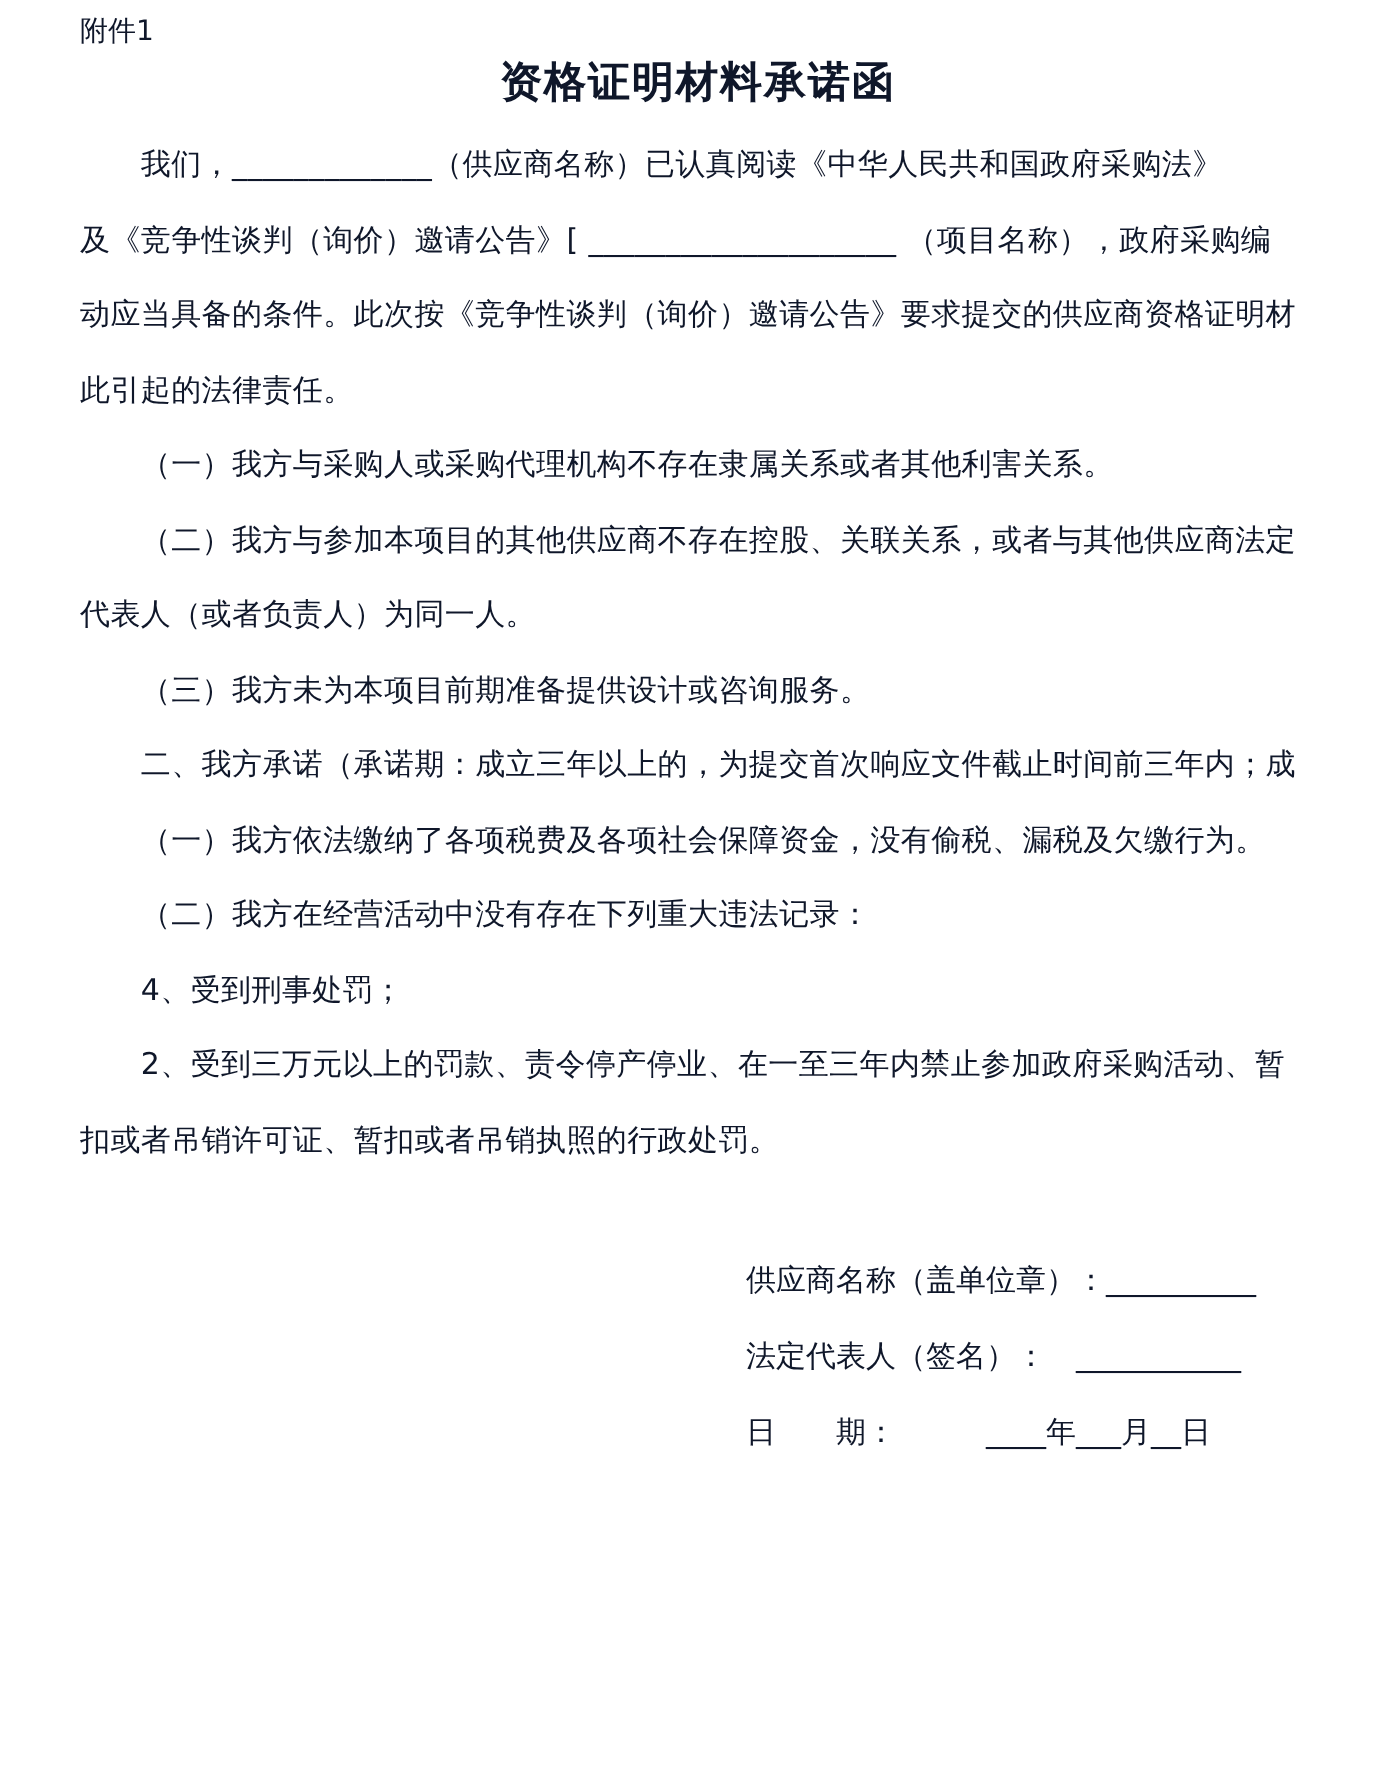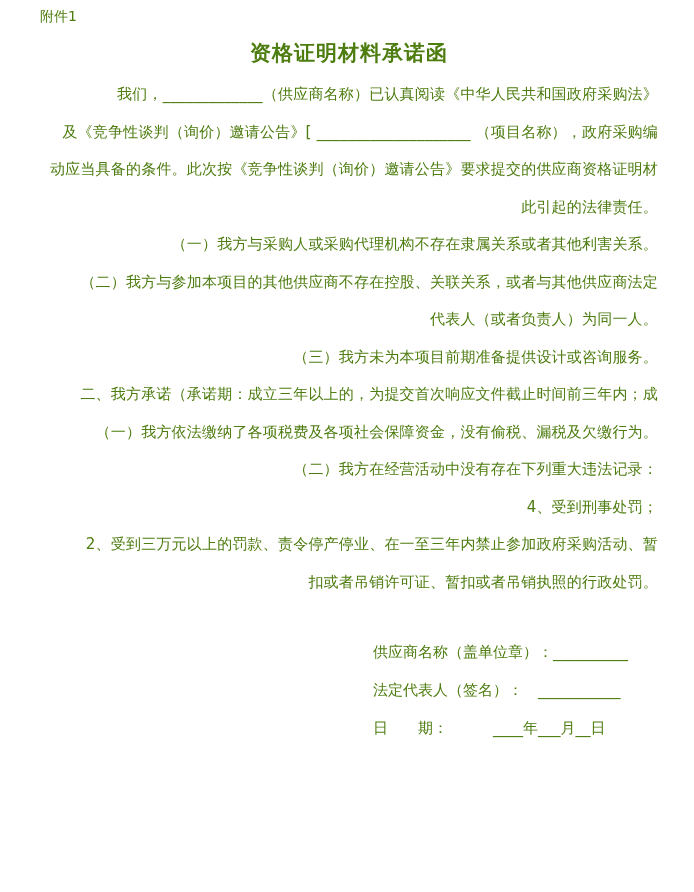--- a/index.html
+++ b/index.html
@@ -5,55 +5,54 @@
   html, body {
     margin: 0;
     padding: 0;
     background: #ffffff;
   }
   .page {
     position: relative;
     width: 694px;
     height: 807px;
     background: #ffffff;
-    color: #4d7c0f;
+    color: #0f172a;
     font-family: "DejaVu Sans", sans-serif;
     overflow: hidden;
     box-sizing: border-box;
   }
   .content {
     box-sizing: border-box;
     padding: 6px 36px 0 40px;
   }
   .attachment-label {
     font-size: 14px;
     line-height: 20px;
     white-space: nowrap;
   }
   .doc-title {
-    margin-top: 12px;
+    margin-top: 0;
     height: 30px;
     line-height: 30px;
     text-align: center;
     font-size: 21px;
     font-weight: bold;
     letter-spacing: 1px;
     white-space: nowrap;
   }
   .doc-body {
     margin-top: 8px;
   }
   .body-line {
     font-size: 15px;
     height: 37.5px;
     line-height: 37.5px;
     white-space: nowrap;
     overflow: hidden;
     letter-spacing: 0.2px;
-    text-align: right;
   }
   .signature-block {
     margin-top: 32px;
     margin-left: 333px;
   }
   .signature-line {
     font-size: 15px;
     height: 38px;
     line-height: 38px;
     white-space: nowrap;

